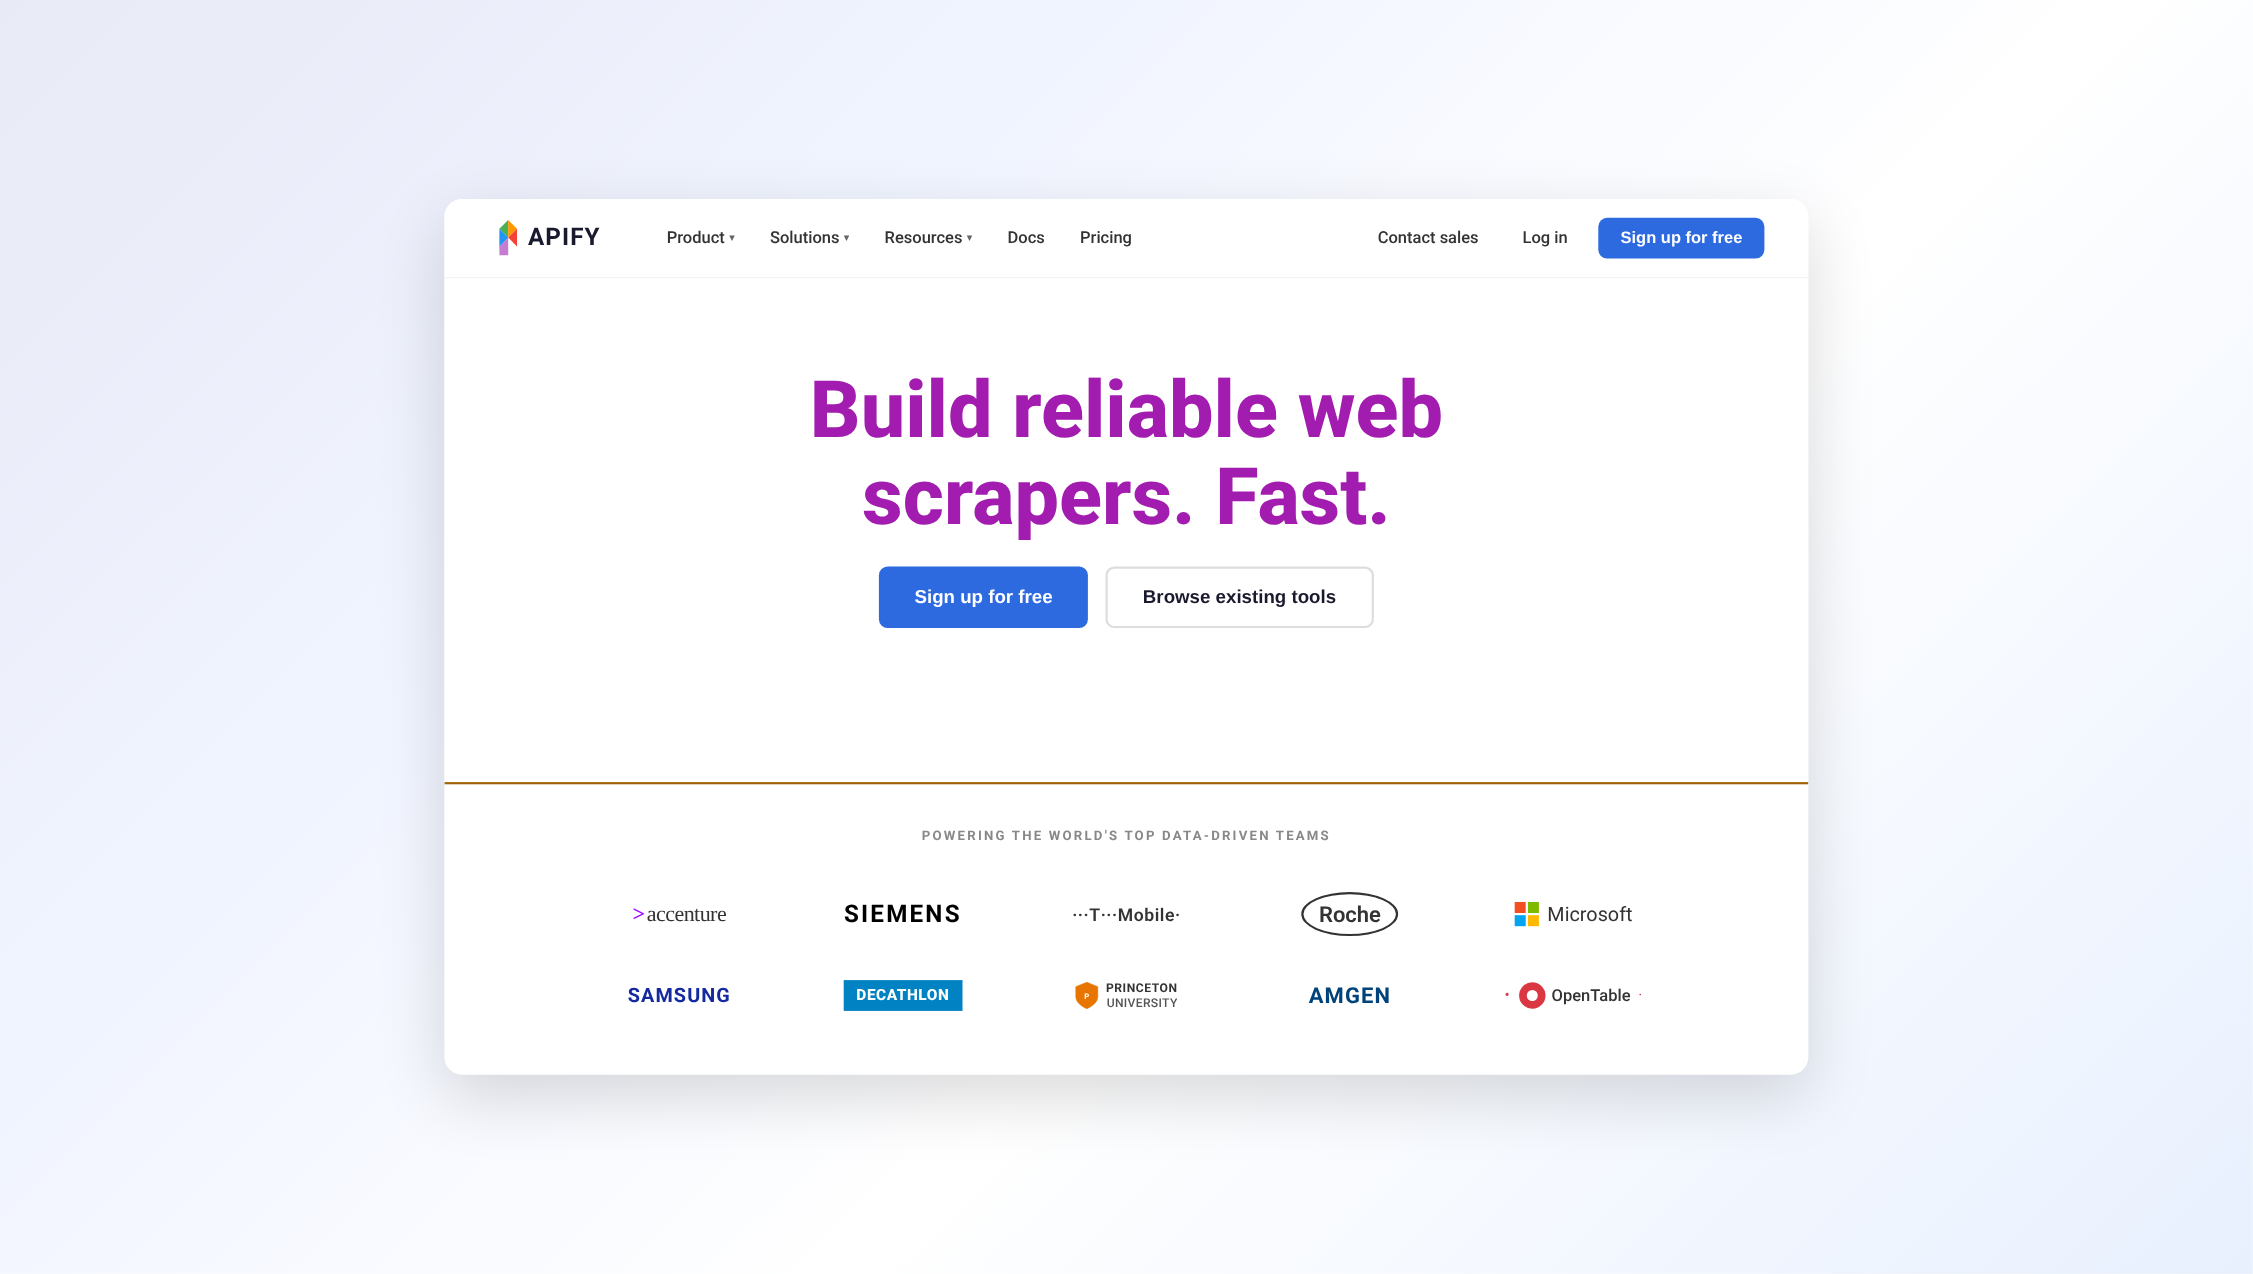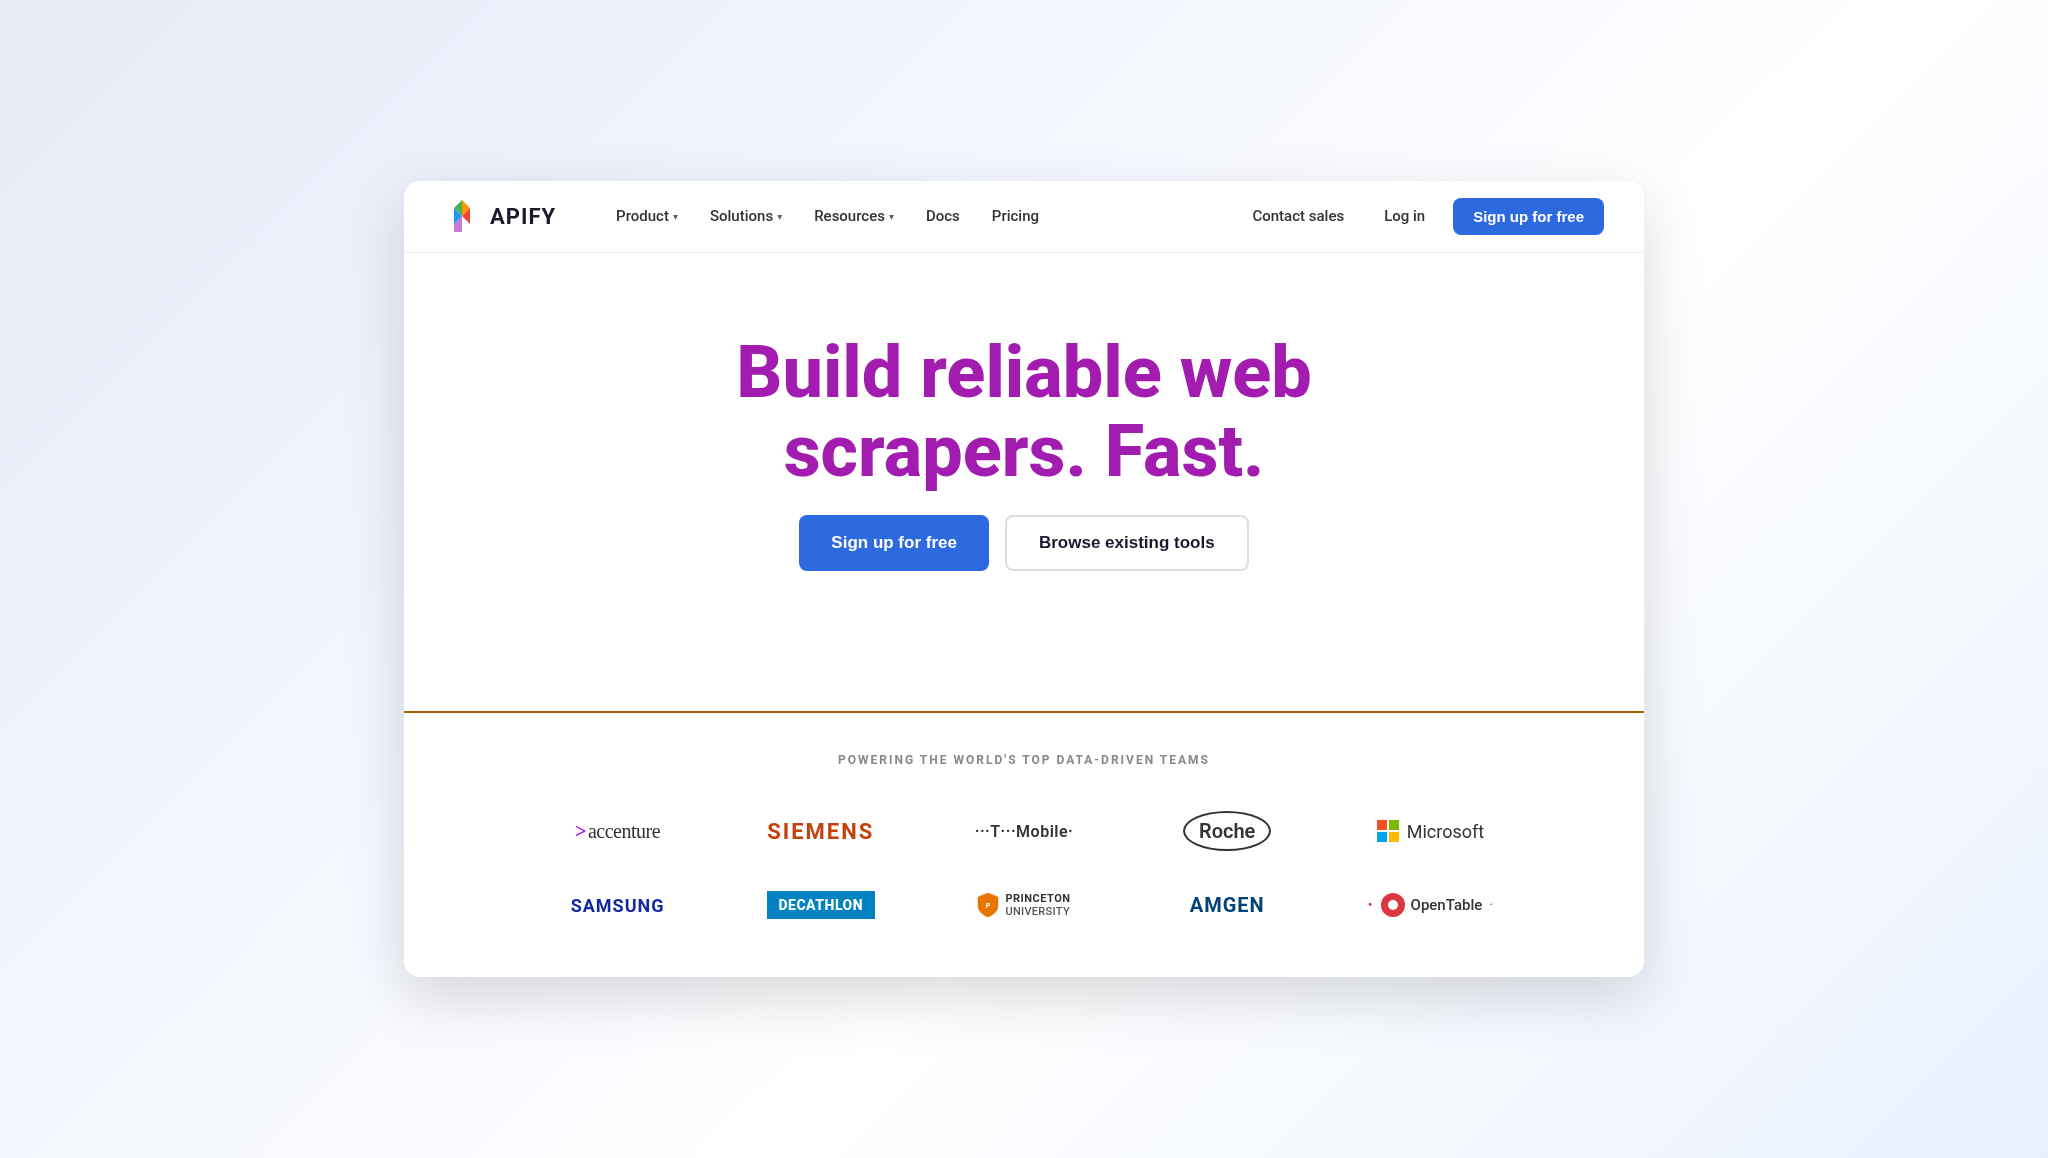--- a/index.html
+++ b/index.html
@@ -33,21 +33,20 @@
       align-items: center;
       padding: 0 40px;
       height: 72px;
       border-bottom: 1px solid #f0f0f0;
       background: #ffffff;
     }
 
     .logo-area {
       display: flex;
       align-items: center;
-      gap: 10px;
       margin-right: 48px;
       text-decoration: none;
     }
 
     .logo-icon {
       width: 36px;
       height: 36px;
     }
 
     .logo-text {
@@ -188,20 +187,21 @@
       margin-bottom: 36px;
     }
 
     .logos-grid {
       display: grid;
       grid-template-columns: repeat(5, 1fr);
       gap: 24px 16px;
       align-items: center;
       max-width: 1000px;
       margin: 0 auto;
+      text-align: right;
     }
 
     .logo-item {
       display: flex;
       align-items: center;
       justify-content: center;
       padding: 8px;
     }
 
     
@@ -216,21 +216,21 @@
     .logo-accenture::before {
       content: '>';
       color: #a100ff;
       font-weight: 700;
       margin-right: 2px;
     }
 
     .logo-siemens {
       font-size: 22px;
       font-weight: 700;
-      color: #c2410c;
+      color: #000000;
       letter-spacing: 2px;
     }
 
     .logo-tmobile {
       font-size: 16px;
       font-weight: 600;
       color: #333;
       letter-spacing: 0.5px;
     }
 

